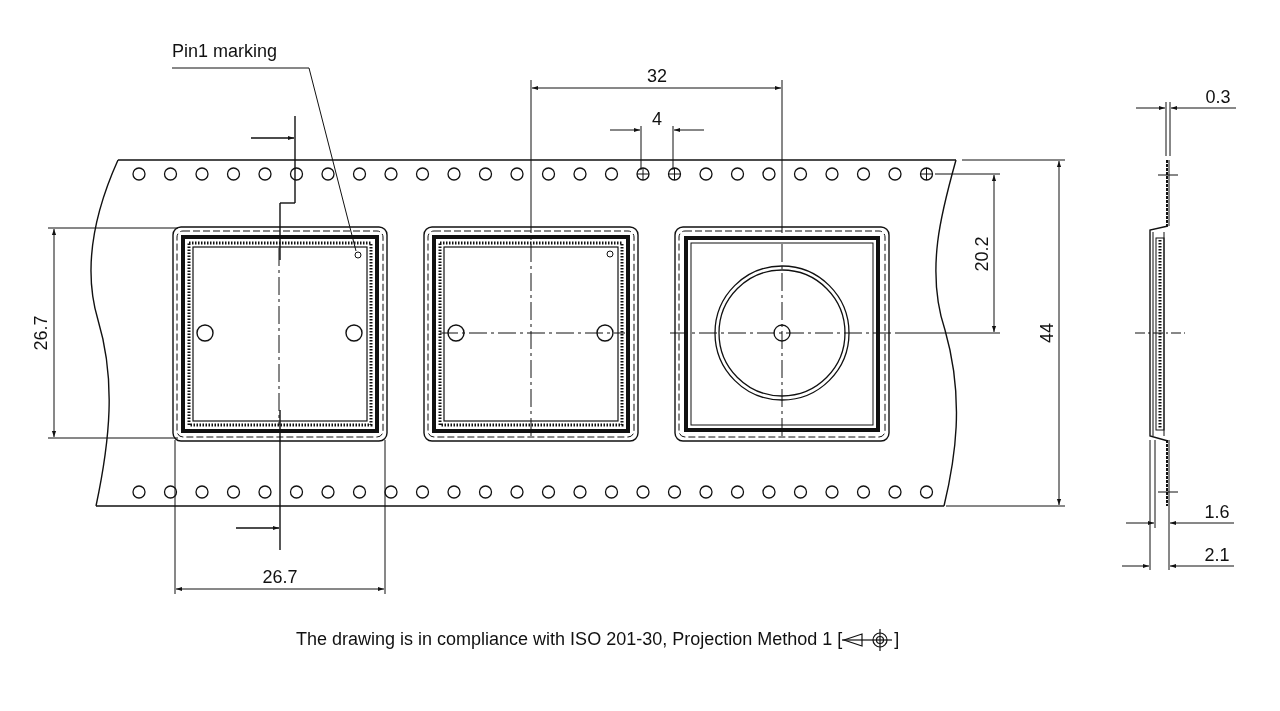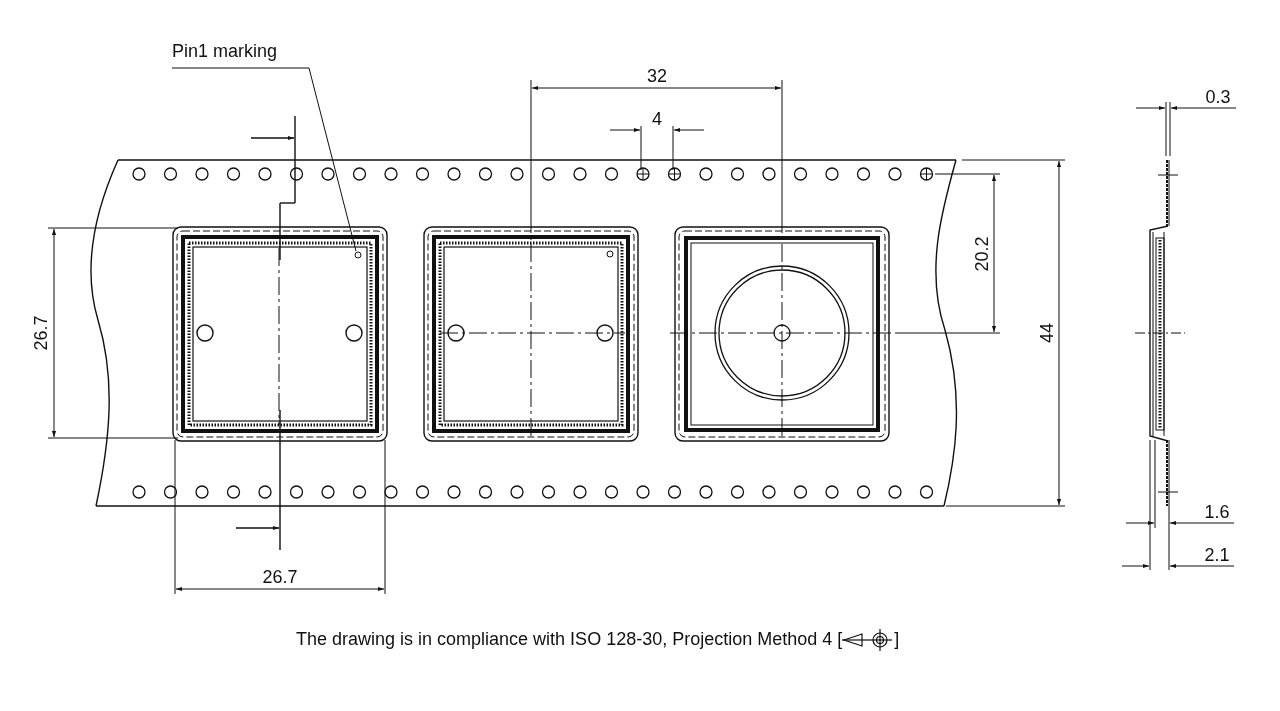--- a/index.html
+++ b/index.html
@@ -231,21 +231,21 @@
   <text x="1217" y="518" font-size="18" text-anchor="middle">1.6</text>
 
   <g stroke="#111" stroke-width="1" fill="none">
     <line x1="1122" y1="566" x2="1149" y2="566" marker-end="url(#arr)"></line>
     <line x1="1234" y1="566" x2="1170" y2="566" marker-end="url(#arr)"></line>
   </g>
   <text x="1217" y="561" font-size="18" text-anchor="middle">2.1</text>
 </svg>
 
 <div class="notes">
-  <div><span>The drawing is in compliance with ISO 128-30, Projection Method 4 [</span><svg class="proj" width="52" height="22" viewBox="0 0 52 22">
+  <div><span>The drawing is in compliance with ISO 201-30, Projection Method 1 [</span><svg class="proj" width="52" height="22" viewBox="0 0 52 22">
         <g fill="none" stroke="#111" stroke-width="1.2">
           <path d="M2,11 L20,5 L20,17 Z"></path>
           <line x1="0" y1="11" x2="28" y2="11"></line>
           <circle cx="38" cy="11" r="7"></circle>
           <circle cx="38" cy="11" r="3.5"></circle>
           <line x1="38" y1="0" x2="38" y2="22"></line>
           <line x1="28" y1="11" x2="50" y2="11"></line>
         </g>
       </svg><span>]</span></div>
 </div>

